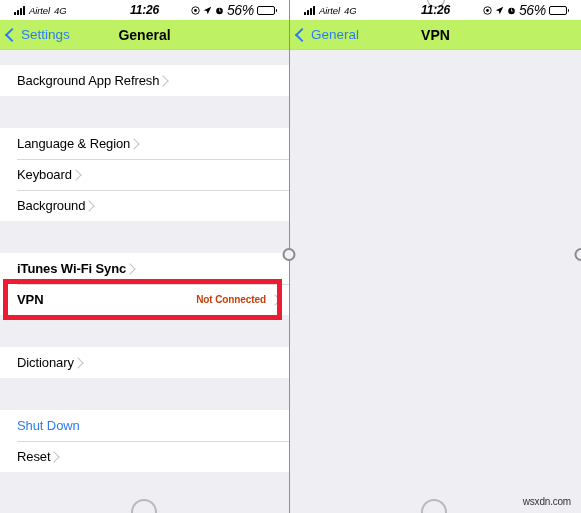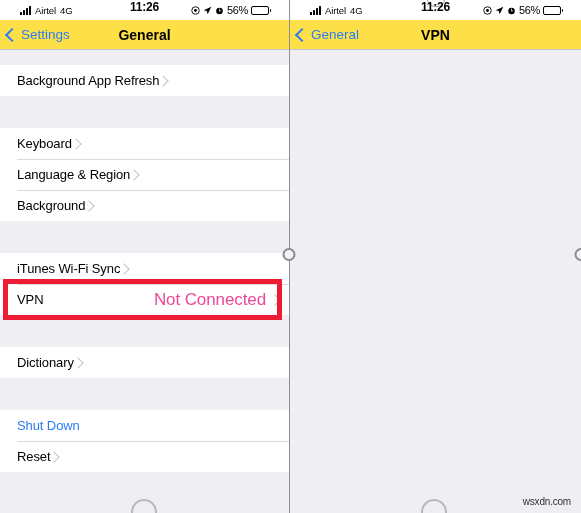--- a/index.html
+++ b/index.html
@@ -30,25 +30,27 @@
     box-sizing: border-box;
   }
   .phone.left  { width: 290px; border-right: 1px solid #8e8e93; }
   .phone.right { width: 291px; }
 
   
   .status-bar {
     height: 20px;
     background: #ffffff;
     display: flex;
-    padding: 0 20px;
+    align-items: center;
+    padding: 0 14px;
     font-size: 10px;
     color: #000;
     position: relative;
     box-sizing: border-box;
+    font-style: italic;
   }
   .sb-left { display: flex; align-items: center; gap: 4px; }
   .sb-right {
     display: flex; align-items: center; gap: 3px;
     margin-left: auto;
   }
   .sb-time {
     position: absolute;
     left: 0; right: 0;
     text-align: center;
@@ -63,21 +65,21 @@
   .signal-bars i {
     display: block; width: 2px; background: #000; border-radius: 0.5px;
   }
   .signal-bars i:nth-child(1) { height: 3px; }
   .signal-bars i:nth-child(2) { height: 5px; }
   .signal-bars i:nth-child(3) { height: 7px; }
   .signal-bars i:nth-child(4) { height: 9px; }
   .carrier { font-size: 9.5px; letter-spacing: -0.1px; }
   .net { font-size: 9.5px; }
   .sb-icon { display: inline-flex; align-items: center; }
-  .batt-pct { font-size: 11px; letter-spacing: -0.3px; }
+  .batt-pct { font-size: 14px; letter-spacing: -0.3px; }
   .batt {
     width: 18px; height: 9px;
     border: 1px solid #000; border-radius: 2px;
     position: relative; box-sizing: border-box;
     padding: 1px;
   }
   .batt::after {
     content: ""; position: absolute; right: -3px; top: 2.5px;
     width: 1.5px; height: 3px; background: #000; border-radius: 0 1px 1px 0;
   }
@@ -91,21 +93,21 @@
     width: 16px; height: 9px;
     border: 1px solid #a9a9ae;
     border-top: none;
     border-radius: 0 0 8px 8px;
     background: #fff;
   }
 
   
   .nav-bar {
     height: 30px;
-    background: #fde047;
+    background: #bef264;
     border-bottom: 1px solid #c8c7cc;
     display: flex;
     align-items: center;
     position: relative;
     box-sizing: border-box;
   }
   .nav-back {
     display: flex; align-items: center;
     gap: 3px;
     padding-left: 7px;
@@ -149,38 +151,39 @@
   }
   .row + .row::before {
     content: "";
     position: absolute;
     left: 17px; right: 0; top: 0;
     height: 1px; background: #d9d8dd;
   }
   .row .label { flex: 0 0 auto; letter-spacing: -0.1px; }
   .row .value {
     margin-left: auto;
-    color: #ec4899;
-    font-size: 17px;
+    color: #c2410c;
+    font-size: 10px;
     letter-spacing: -0.1px;
     padding-right: 5px;
   }
   .row .chev {
     width: 7px; height: 7px;
     border-right: 1.6px solid #c4c4c8;
     border-top: 1.6px solid #c4c4c8;
     transform: rotate(45deg);
     flex: 0 0 auto;
   }
   .row .label.link { color: #2b7cf5; }
   .row.has-value .label { margin-right: 6px; }
 
   
   .highlight-wrap {
     position: relative;
+    font-weight: bold;
   }
   .highlight-box {
     position: absolute;
     left: 3px; top: -5px;
     width: 279px; height: 41px;
     border: 5px solid #ec1c35;
     box-sizing: border-box;
     pointer-events: none;
     z-index: 5;
   }
@@ -283,25 +286,25 @@
       <div class="group">
         <div class="row">
           <span class="label">Background App Refresh</span>
           <span class="chev"></span>
         </div>
       </div>
 
       <div class="gap" style="height:32px"></div>
       <div class="group">
         <div class="row">
+          <span class="label">Language &amp; Region</span>
+          <span class="chev"></span>
+        </div>
+        <div class="row">
           <span class="label">Keyboard</span>
-          <span class="chev"></span>
-        </div>
-        <div class="row">
-          <span class="label">Language &amp; Region</span>
           <span class="chev"></span>
         </div>
         <div class="row">
           <span class="label">Background</span>
           <span class="chev"></span>
         </div>
       </div>
 
       <div class="gap" style="height:32px"></div>
       <div class="group highlight-wrap">

